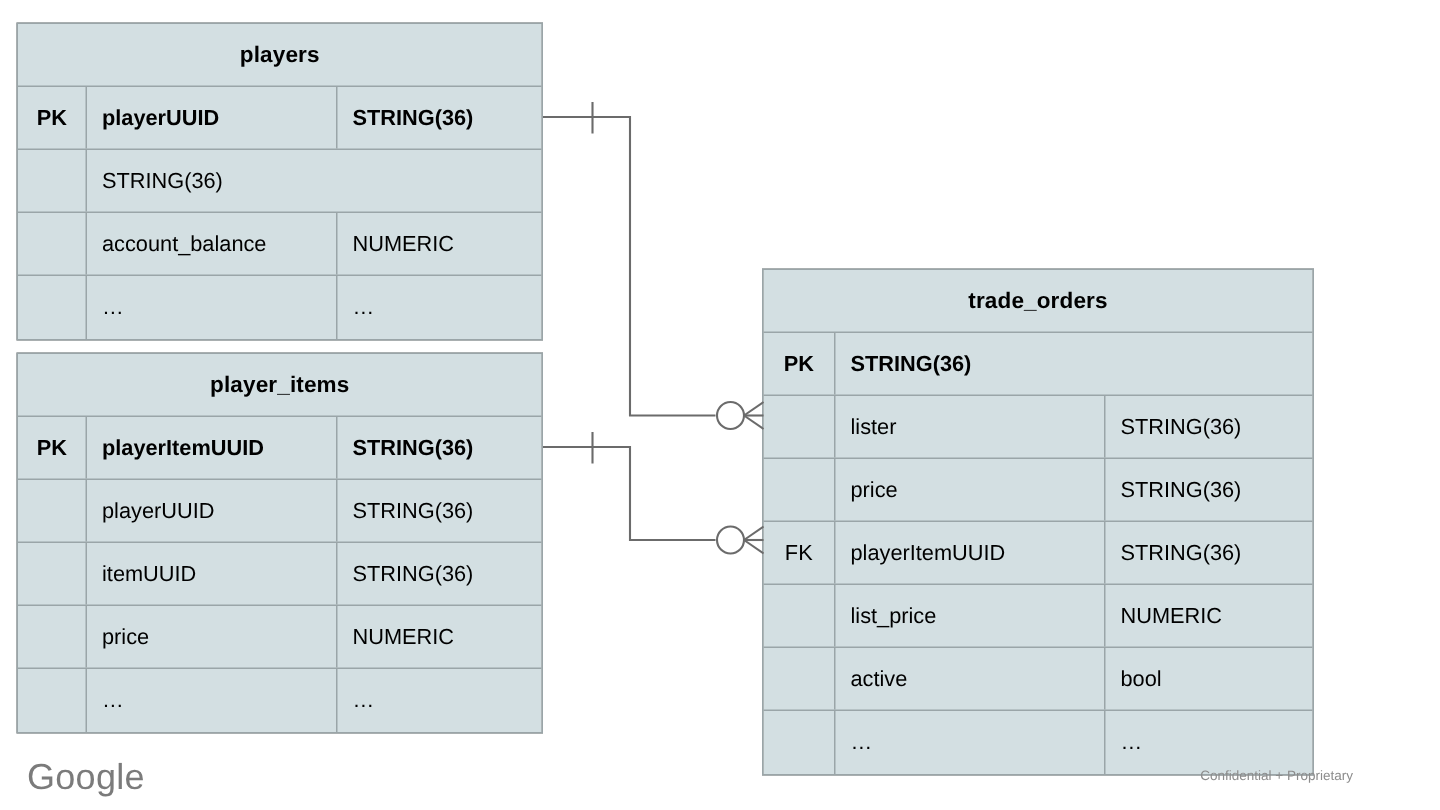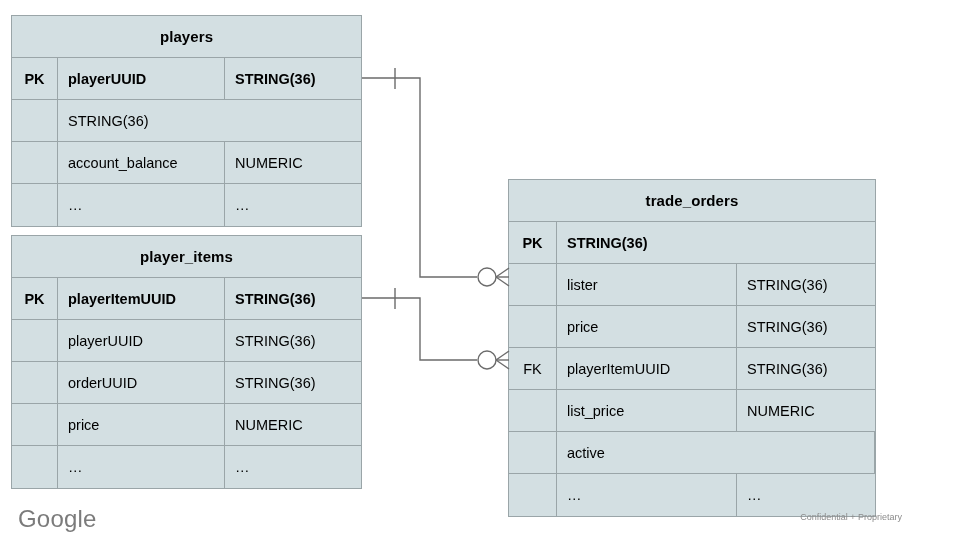--- a/index.html
+++ b/index.html
@@ -162,21 +162,21 @@
       <div class="c-name">playerItemUUID</div>
       <div class="c-type">STRING(36)</div>
     </div>
     <div class="er-row">
       <div class="c-key"></div>
       <div class="c-name">playerUUID</div>
       <div class="c-type">STRING(36)</div>
     </div>
     <div class="er-row">
       <div class="c-key"></div>
-      <div class="c-name">orderUUID</div>
+      <div class="c-name">itemUUID</div>
       <div class="c-type">STRING(36)</div>
     </div>
     <div class="er-row">
       <div class="c-key"></div>
       <div class="c-name">price</div>
       <div class="c-type">NUMERIC</div>
     </div>
     <div class="er-row">
       <div class="c-key"></div>
       <div class="c-name">…</div>
@@ -207,20 +207,21 @@
       <div class="c-type">STRING(36)</div>
     </div>
     <div class="er-row">
       <div class="c-key"></div>
       <div class="c-name">list_price</div>
       <div class="c-type">NUMERIC</div>
     </div>
     <div class="er-row">
       <div class="c-key"></div>
       <div class="c-name">active</div>
+      <div class="c-type">bool</div>
     </div>
     <div class="er-row">
       <div class="c-key"></div>
       <div class="c-name">…</div>
       <div class="c-type">…</div>
     </div>
   </div>
 
   <svg id="connectors" viewBox="0 0 960 540">
     <g stroke="#6b6b6b" stroke-width="1.4" fill="none" stroke-linecap="butt">

